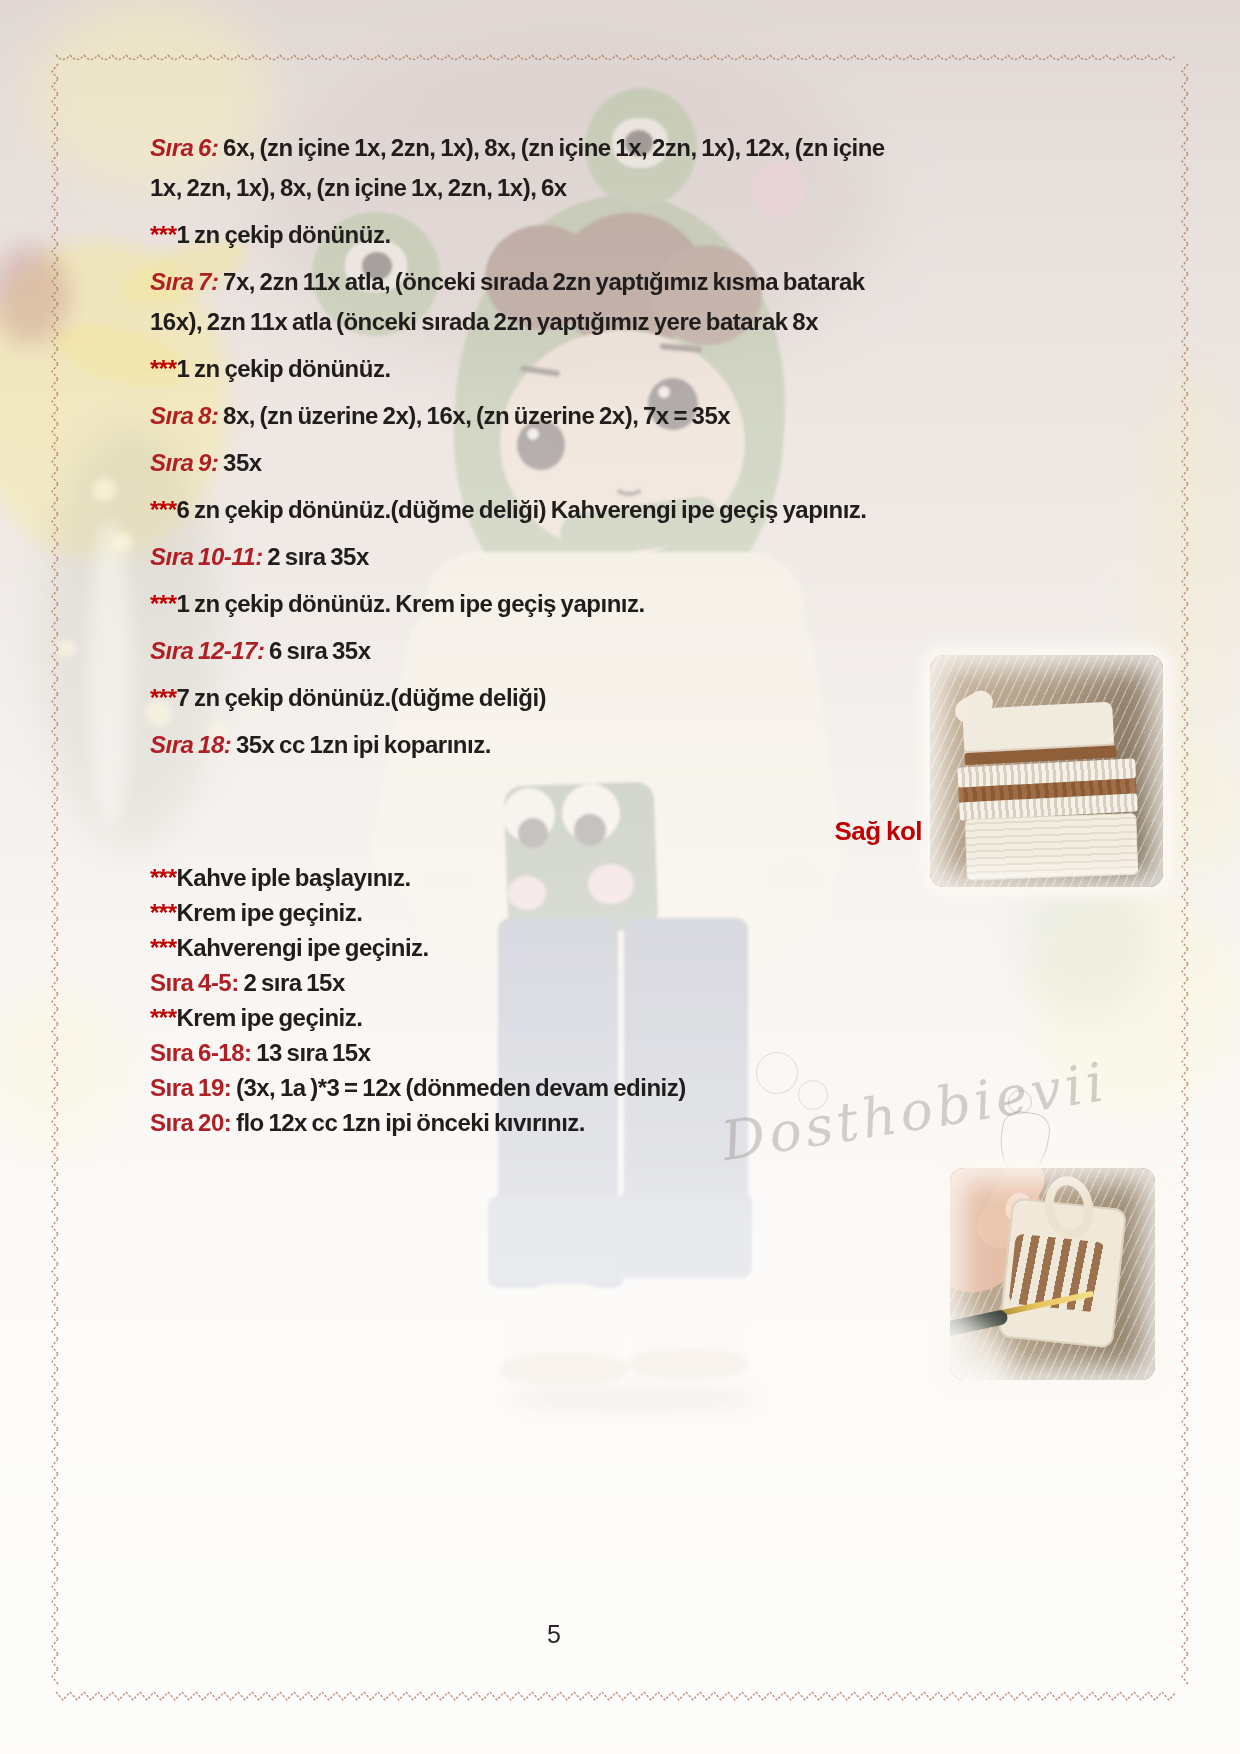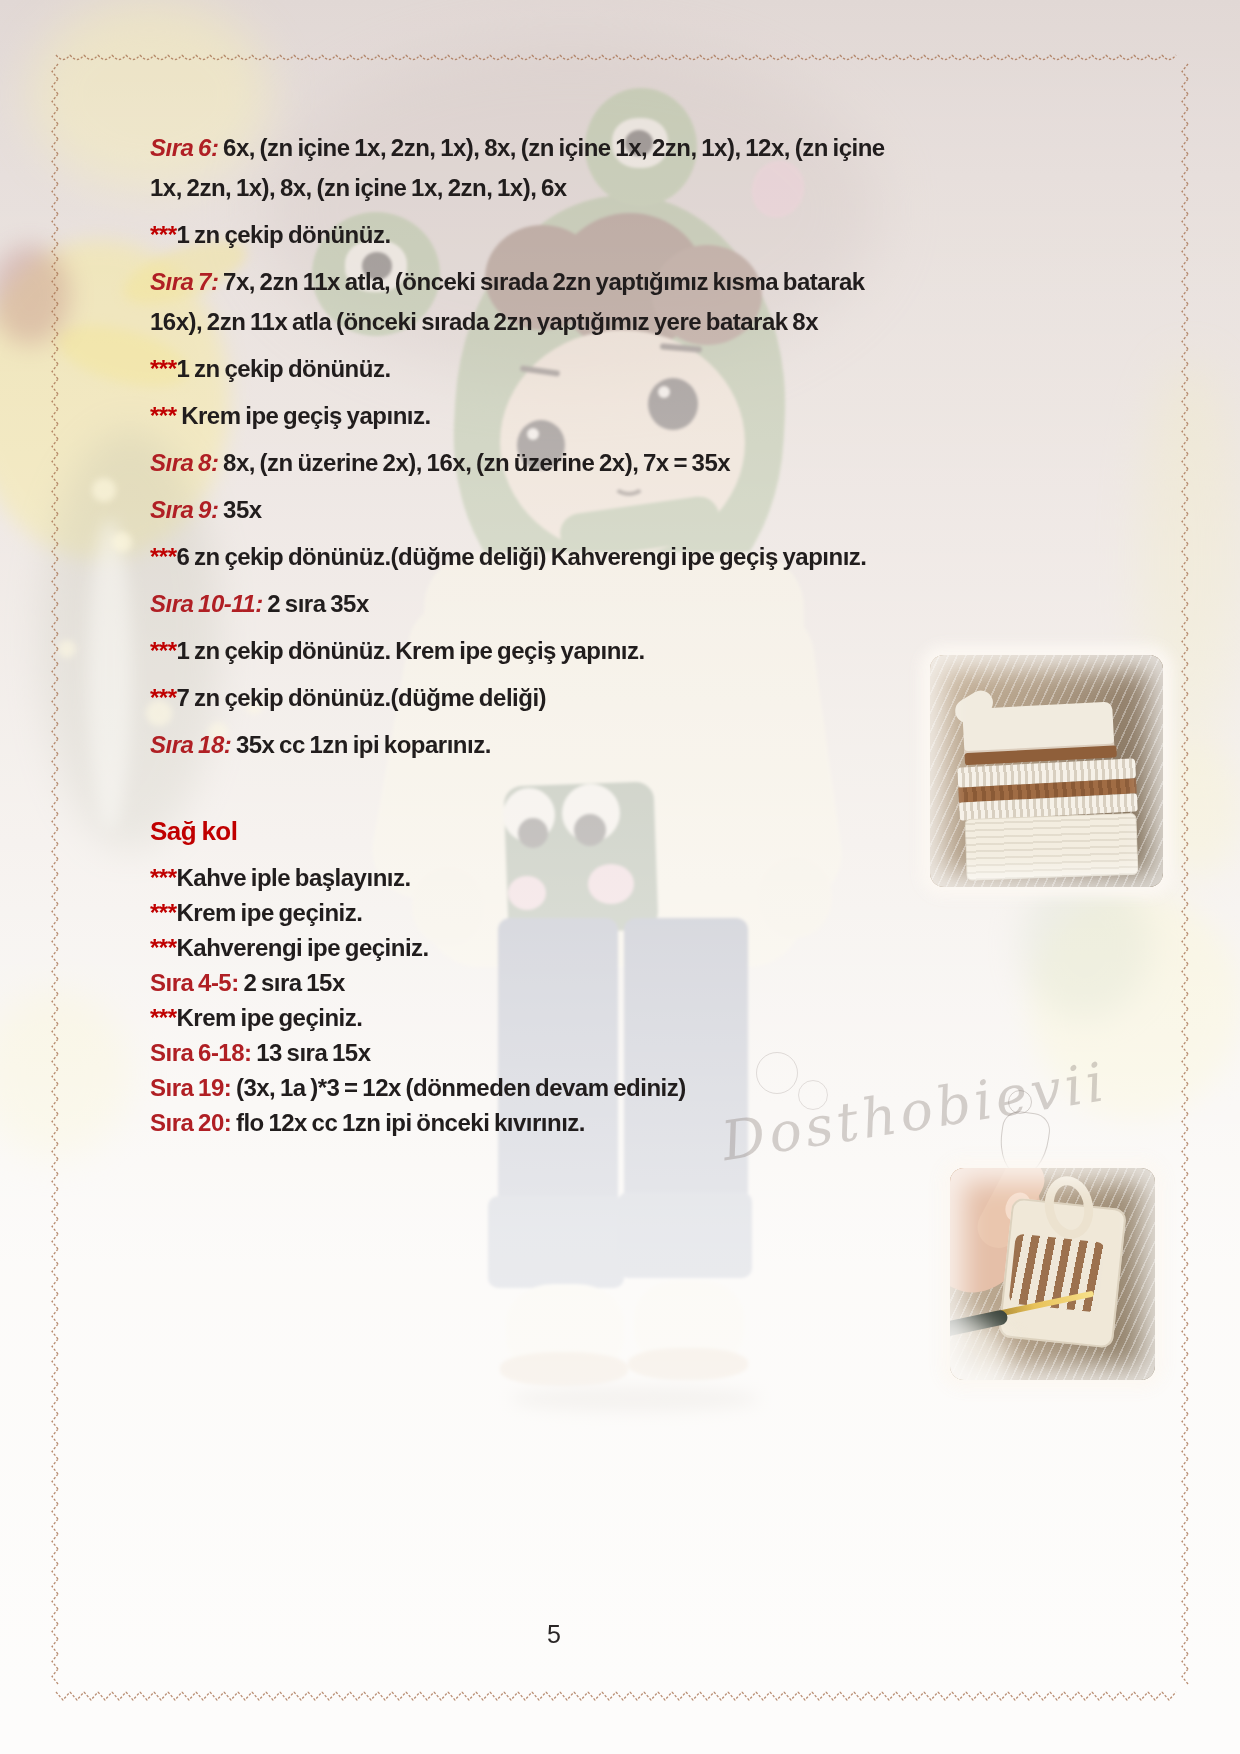--- a/index.html
+++ b/index.html
@@ -24,21 +24,21 @@
   .doodle{position:absolute;z-index:2;border:1.5px solid rgba(150,140,135,.4);}
   
   .content{position:absolute;left:150px;top:128px;width:772px;z-index:5;
      font-weight:bold;color:#211d1d;font-size:24px;letter-spacing:-.5px;word-spacing:-1.5px;}
   .row{margin:0;white-space:pre-line;}
   .sec1 .row{line-height:40px;margin-bottom:7px;}
   .sec2 .row{line-height:35px;margin-bottom:0;}
   .row-label{font-weight:bold;color:#c00000;}
   .row-label.sira{color:#b01f24;}
   .row-label.sira-italic{color:#b01f24;font-style:italic;}
-  .sec-title{margin:46px 0 9px 0;text-align:left;color:#c00000;font-size:26px;
+  .sec-title{margin:46px 0 9px 0;text-align:right;color:#c00000;font-size:26px;
      font-weight:bold;line-height:40px;}
   .page-number{position:absolute;left:168px;width:772px;top:1620px;z-index:5;
      text-align:center;font-size:25px;color:#2a2626;}
   
   .inset{position:absolute;z-index:4;border-radius:14px;overflow:hidden;
      box-shadow:0 0 14px 10px rgba(252,248,242,.95);}
   .inset .vig{position:absolute;inset:0;border-radius:inherit;
      box-shadow:inset 0 0 26px 14px rgba(255,255,255,.75);}
   .inset div{position:absolute;}
   .wood{inset:0;background:linear-gradient(115deg,#cdbaa2 0%,#b3a089 35%,#8d7b66 70%,#77674f 100%);}
@@ -164,26 +164,26 @@
   </div>
 
   <div class="content">
     <div class="sec1">
         <p class="row"><span class="row-label sira-italic">Sıra 6:</span><span class="row-text"> 6x, (zn içine 1x, 2zn, 1x), 8x, (zn içine 1x, 2zn, 1x), 12x, (zn içine
 1x, 2zn, 1x), 8x, (zn içine 1x, 2zn, 1x), 6x</span></p>
         <p class="row"><span class="row-label stars">***</span><span class="row-text">1 zn çekip dönünüz.</span></p>
         <p class="row"><span class="row-label sira-italic">Sıra 7:</span><span class="row-text"> 7x, 2zn 11x atla, (önceki sırada 2zn yaptığımız kısma batarak
 16x), 2zn 11x atla (önceki sırada 2zn yaptığımız yere batarak 8x</span></p>
         <p class="row"><span class="row-label stars">***</span><span class="row-text">1 zn çekip dönünüz.</span></p>
-        <p class="row"><span class="row-label stars">***</span><span class="row-text"> Krem ipe geçiş yapınız.</span></p>
         <p class="row"><span class="row-label sira-italic">Sıra 8:</span><span class="row-text"> 8x, (zn üzerine 2x), 16x, (zn üzerine 2x), 7x = 35x</span></p>
         <p class="row"><span class="row-label sira-italic">Sıra 9:</span><span class="row-text"> 35x</span></p>
         <p class="row"><span class="row-label stars">***</span><span class="row-text">6 zn çekip dönünüz.(düğme deliği) Kahverengi ipe geçiş yapınız.</span></p>
         <p class="row"><span class="row-label sira-italic">Sıra 10-11:</span><span class="row-text"> 2 sıra 35x</span></p>
         <p class="row"><span class="row-label stars">***</span><span class="row-text">1 zn çekip dönünüz. Krem ipe geçiş yapınız.</span></p>
+        <p class="row"><span class="row-label sira-italic">Sıra 12-17:</span><span class="row-text"> 6 sıra 35x</span></p>
         <p class="row"><span class="row-label stars">***</span><span class="row-text">7 zn çekip dönünüz.(düğme deliği)</span></p>
         <p class="row"><span class="row-label sira-italic">Sıra 18:</span><span class="row-text"> 35x cc 1zn ipi koparınız.</span></p>
       </div>
     <h3 class="sec-title">Sağ kol</h3>
     <div class="sec2">
         <p class="row"><span class="row-label stars">***</span><span class="row-text">Kahve iple başlayınız.</span></p>
         <p class="row"><span class="row-label stars">***</span><span class="row-text">Krem ipe geçiniz.</span></p>
         <p class="row"><span class="row-label stars">***</span><span class="row-text">Kahverengi ipe geçiniz.</span></p>
         <p class="row"><span class="row-label sira">Sıra 4-5:</span><span class="row-text"> 2 sıra 15x</span></p>
         <p class="row"><span class="row-label stars">***</span><span class="row-text">Krem ipe geçiniz.</span></p>

